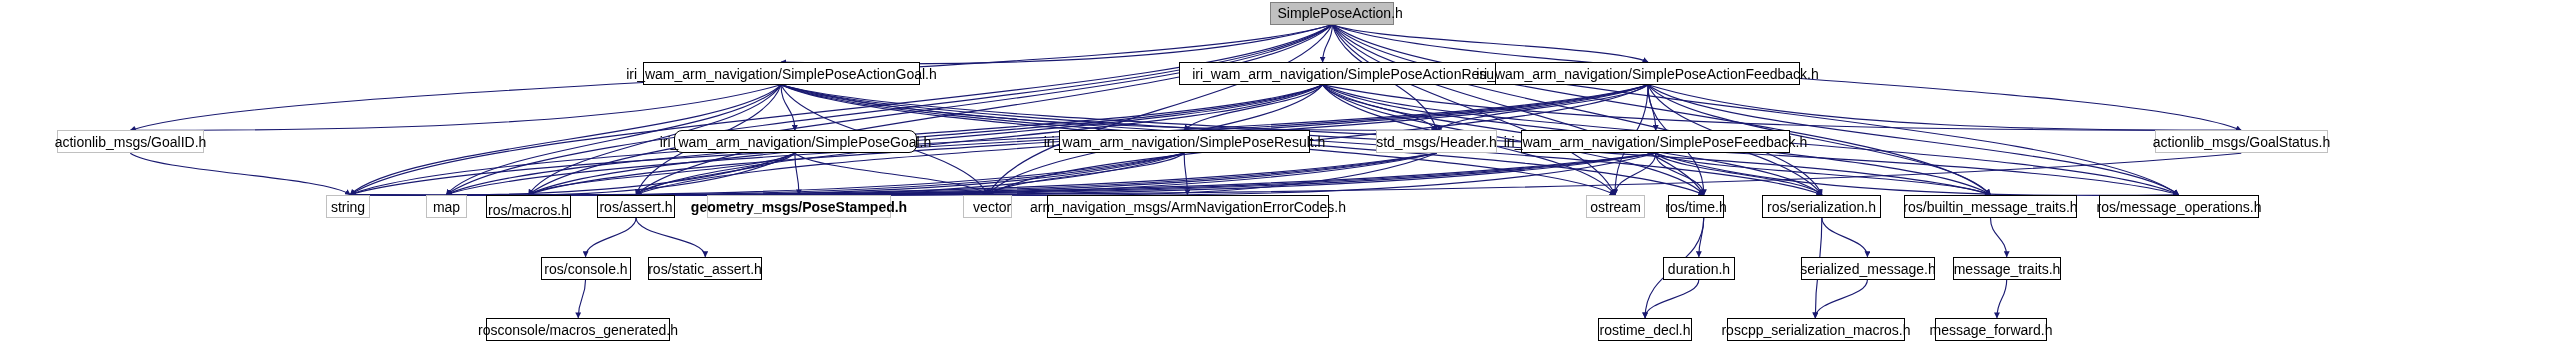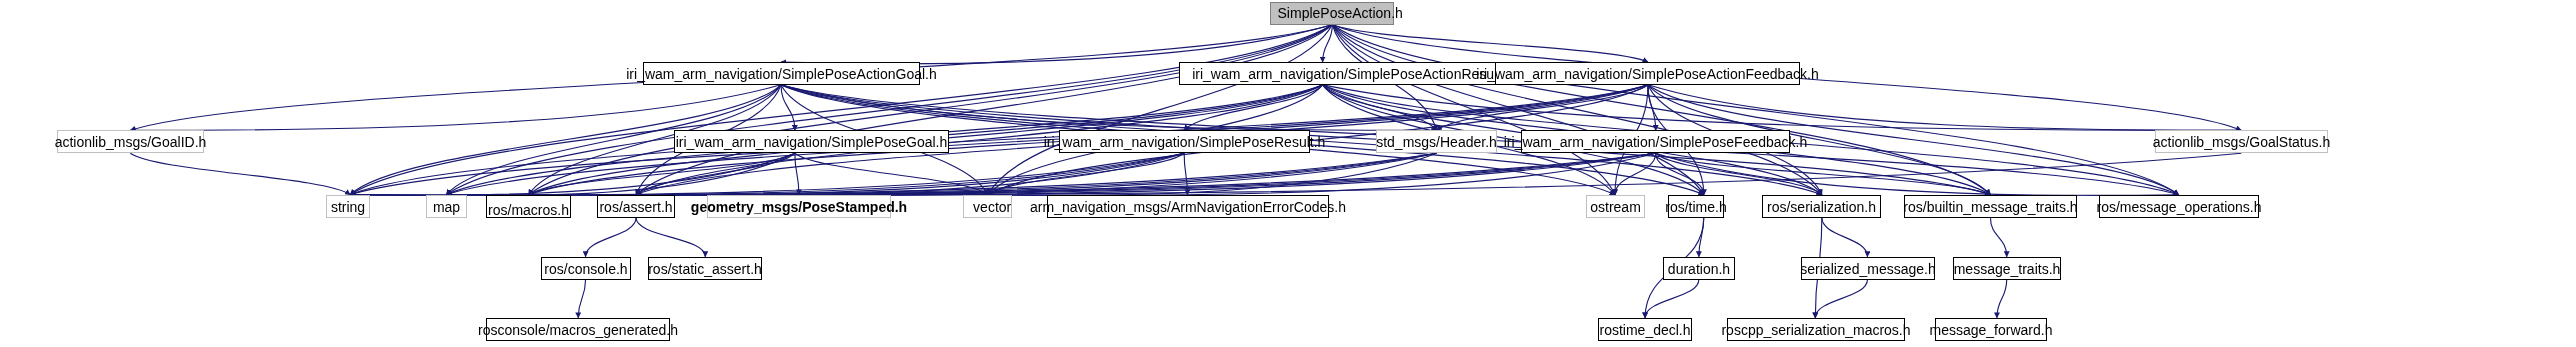--- a/index.html
+++ b/index.html
@@ -168,21 +168,21 @@
       </div>
       <div class="node thick" style="left: 1179px; top: 62px; width: 347px;">
         <span>iri_wam_arm_navigation/SimplePoseActionResult.h</span>
       </div>
       <div class="node thick" style="left: 1495px; top: 62px; width: 305px;">
         <span>iri_wam_arm_navigation/SimplePoseActionFeedback.h</span>
       </div>
       <div class="node thin" style="left: 57px; top: 130px; width: 147px;">
         <span>actionlib_msgs/GoalID.h</span>
       </div>
-      <div class="node thick" style="left: 674px; top: 130px; width: 275px;">
+      <div class="node thick" style="left: 674px; top: 130px; width: 243px; border-radius: 8px;">
         <span>iri_wam_arm_navigation/SimplePoseGoal.h</span>
       </div>
       <div class="node thick" style="left: 1059px; top: 130px; width: 251px; text-align: right;">
         <span>iri_wam_arm_navigation/SimplePoseResult.h</span>
       </div>
       <div class="node thin" style="left: 1376px; top: 130px; width: 121px;">
         <span>std_msgs/Header.h</span>
       </div>
       <div class="node thick" style="left: 1521px; top: 130px; width: 269px;">
         <span>iri_wam_arm_navigation/SimplePoseFeedback.h</span>

